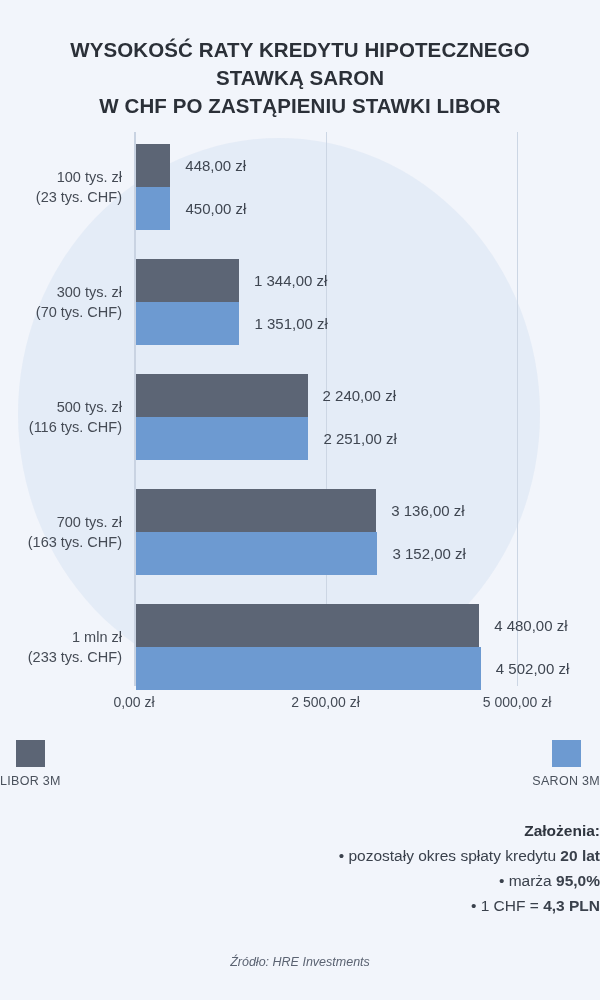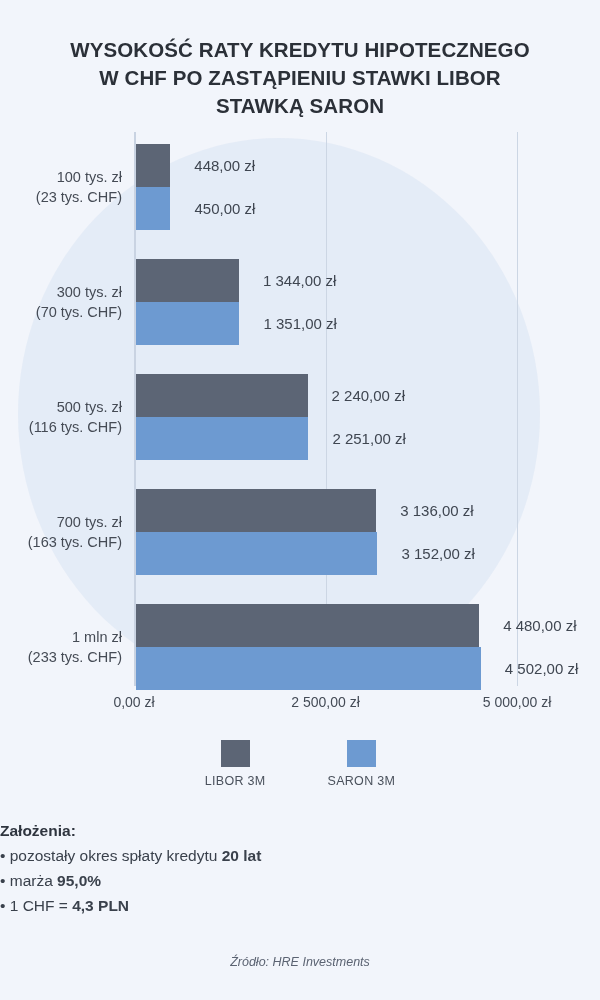--- a/index.html
+++ b/index.html
@@ -105,21 +105,22 @@
   .bar.libor { background: #5c6575; }
   .bar.saron { background: #6d9ad1; }
   .bar-value {
     position: absolute;
     top: 0;
     height: 43px;
     line-height: 43px;
     white-space: nowrap;
     font-size: 15px;
     color: #3f4651;
-    padding-left: 24px;
+    padding-left: 3px;
+    margin-left: 12px;
   }
 
   
   .xticks {
     position: absolute;
     left: 0;
     top: 688px;
     width: 544px;
     height: 26px;
     z-index: 3;
@@ -133,21 +134,21 @@
     white-space: nowrap;
   }
 
   
   .legend {
     position: absolute;
     left: 0;
     top: 740px;
     width: 600px;
     display: flex;
-    justify-content: center;
+    justify-content: space-between;
     gap: 62px;
     z-index: 3;
   }
   .legend-item {
     display: flex;
     flex-direction: column;
     align-items: center;
   }
   .legend-swatch {
     width: 29px;
@@ -162,21 +163,21 @@
     letter-spacing: 0.3px;
     white-space: nowrap;
   }
 
   
   .assumptions {
     position: absolute;
     left: 0;
     top: 818px;
     width: 600px;
-    text-align: left;
+    text-align: right;
     font-size: 15.5px;
     line-height: 25px;
     color: #3a414c;
     z-index: 3;
   }
   .assumptions .heading {
     display: block;
     font-weight: bold;
     color: #2f353f;
   }
@@ -197,22 +198,22 @@
 </style>
 </head>
 <body>
 
 <div id="stage">
 
   <div class="deco-circle"></div>
 
   <div class="title">
     <span class="tline">WYSOKOŚĆ RATY KREDYTU HIPOTECZNEGO</span>
+    <span class="tline">STAWKĄ SARON</span>
     <span class="tline">W CHF PO ZASTĄPIENIU STAWKI LIBOR</span>
-    <span class="tline">STAWKĄ SARON</span>
   </div>
 
   <div class="plot" id="plot">
       <div class="axis-line" style="left: 134px;"></div>
       <div class="gridline" style="left: 325.5px;"></div>
       <div class="gridline" style="left: 517px;"></div>
       <div class="group" style="top: 14px; height: 86px;">
         <div class="cat-label" style="top: 23px;">
           <span>100 tys. zł</span>
           <span>(23 tys. CHF)</span>

